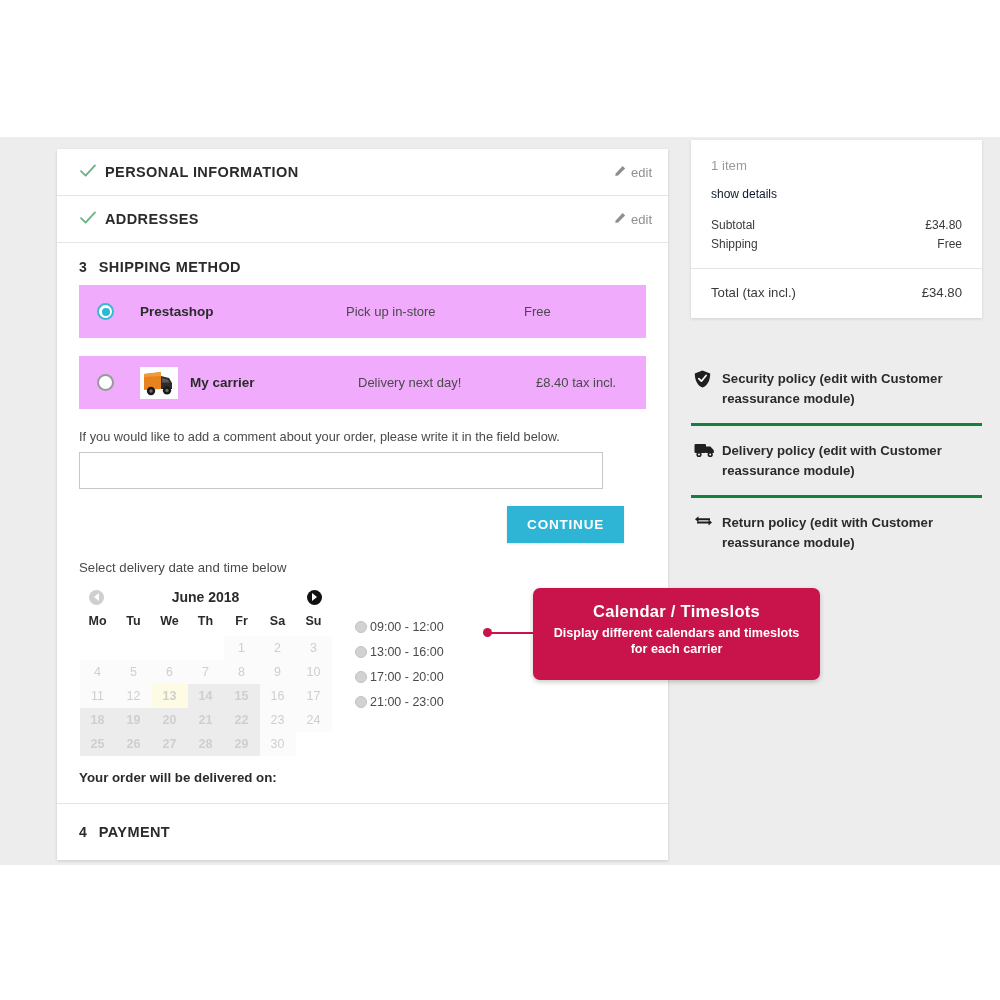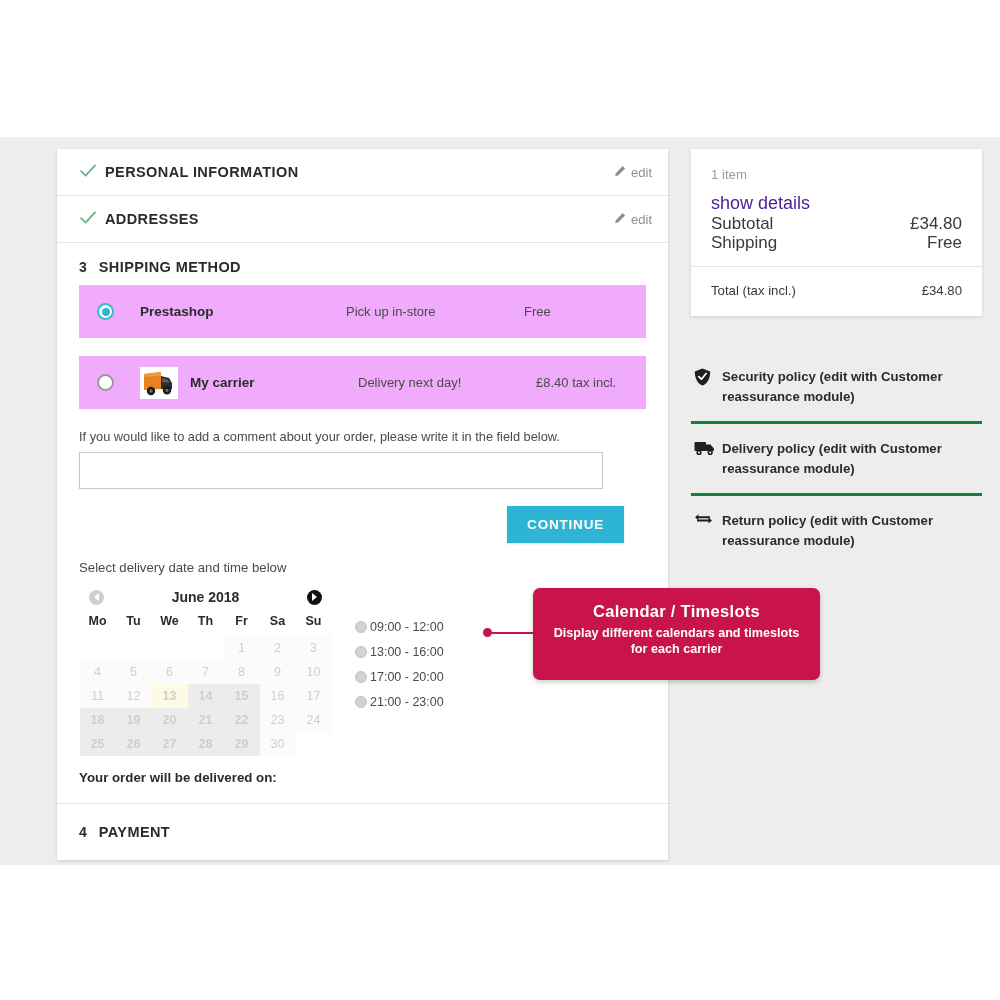--- a/index.html
+++ b/index.html
@@ -255,37 +255,38 @@
   
   #payment-section {
     display: flex;
     align-items: center;
     gap: 12px;
     height: 56px;
     padding: 0 22px;
   }
 
   
-  #sidebar { position: absolute; left: 691px; top: 149px; width: 291px; }
+  #sidebar { position: absolute; left: 691px; top: 140px; width: 291px; }
   .cart-card {
     background: #ffffff;
     box-shadow: 0 1px 3px rgba(0,0,0,0.12);
   }
   .cart-top { padding: 18px 20px 14px 20px; }
   .cart-count { font-size: 13.2px; color: #9b9b9b; margin-bottom: 11px; }
   .show-details {
-    font-size: 18px;
-    color: #4c1d95;
+    font-size: 12px;
+    color: #0f172a;
+    margin-bottom: 15px;
     cursor: pointer;
     display: inline-block;
   }
   .cart-line {
     display: flex;
     justify-content: space-between;
-    font-size: 17px;
+    font-size: 12px;
     color: #3a3a3a;
     line-height: 19px;
     align-items: center;
   }
   .cart-total {
     display: flex;
     justify-content: space-between;
     font-size: 13.2px;
     color: #3a3a3a;
     padding: 16px 20px 18px 20px;

